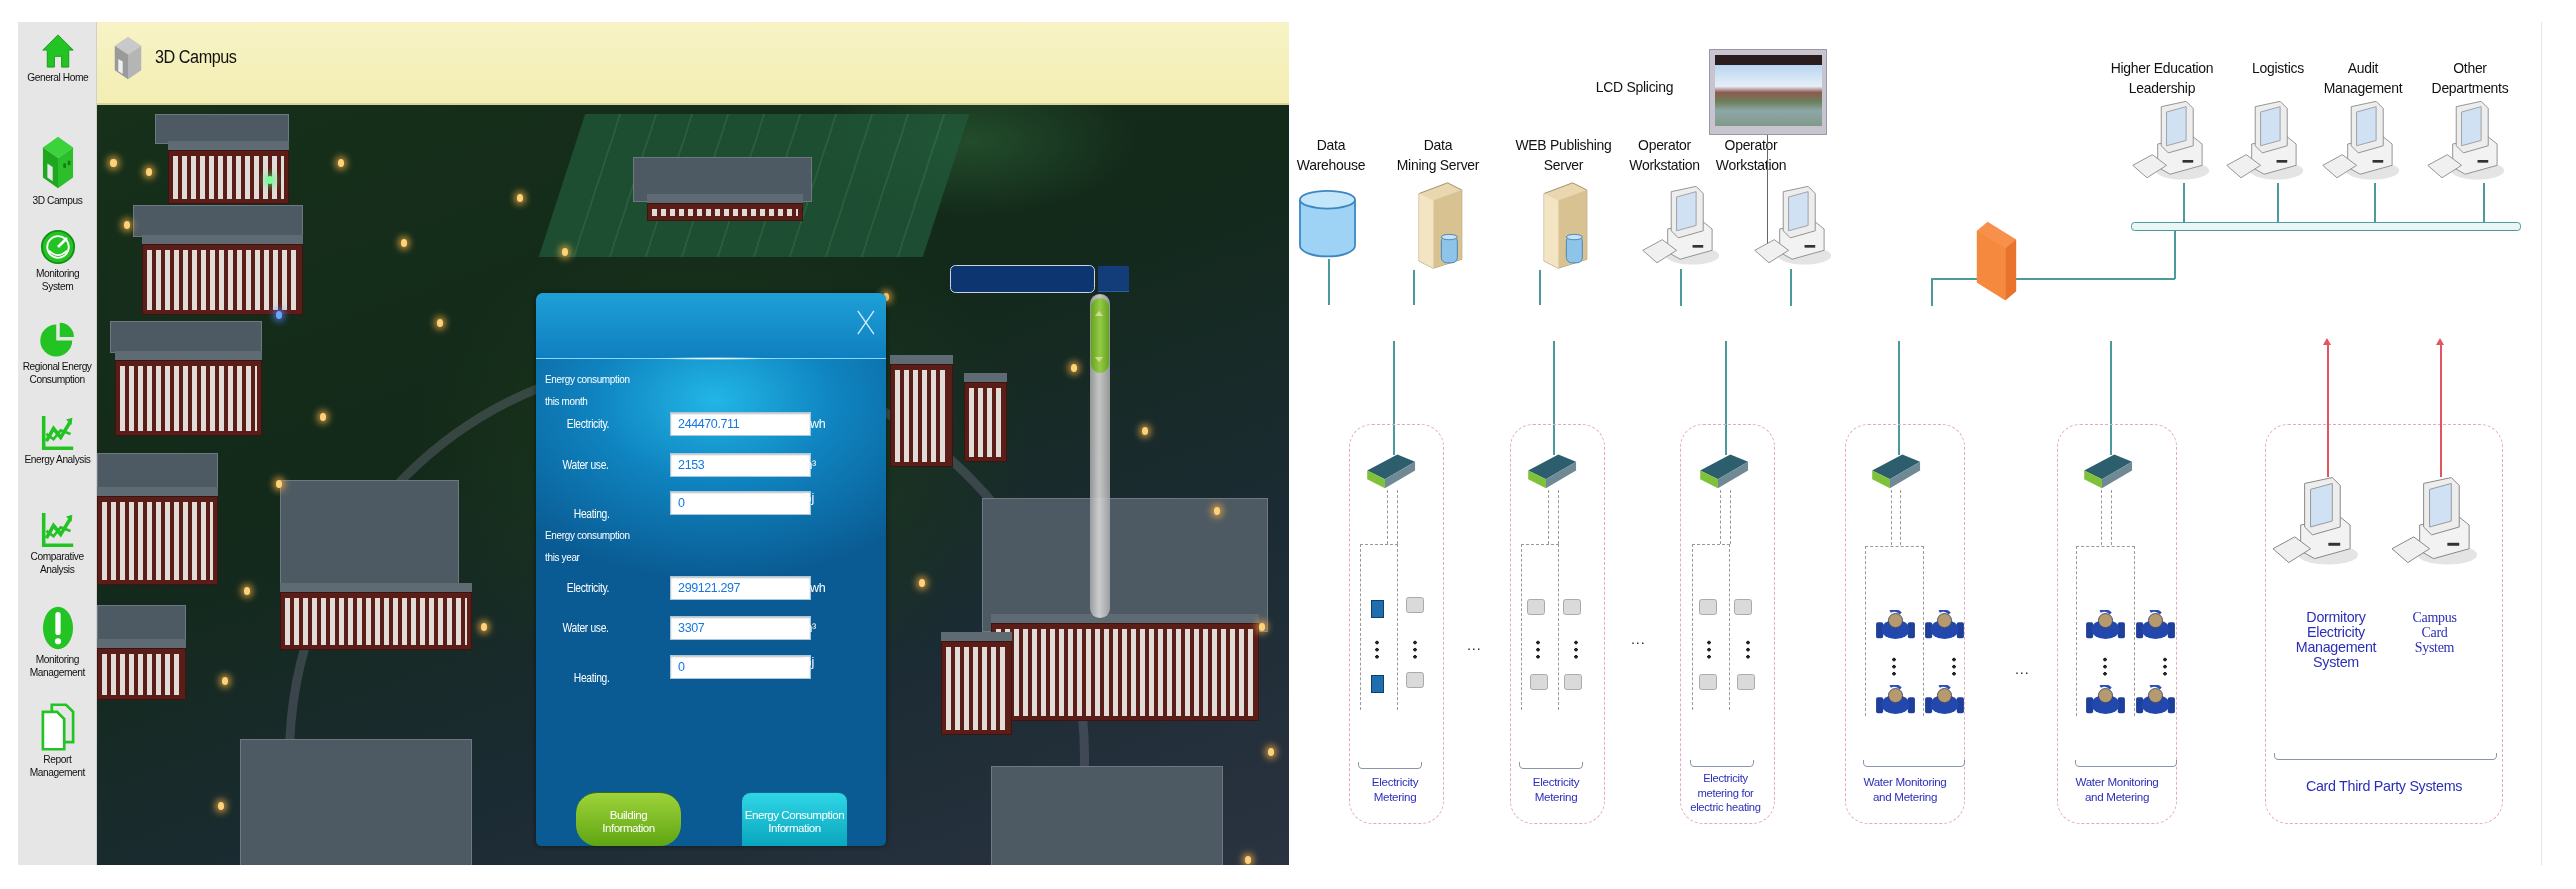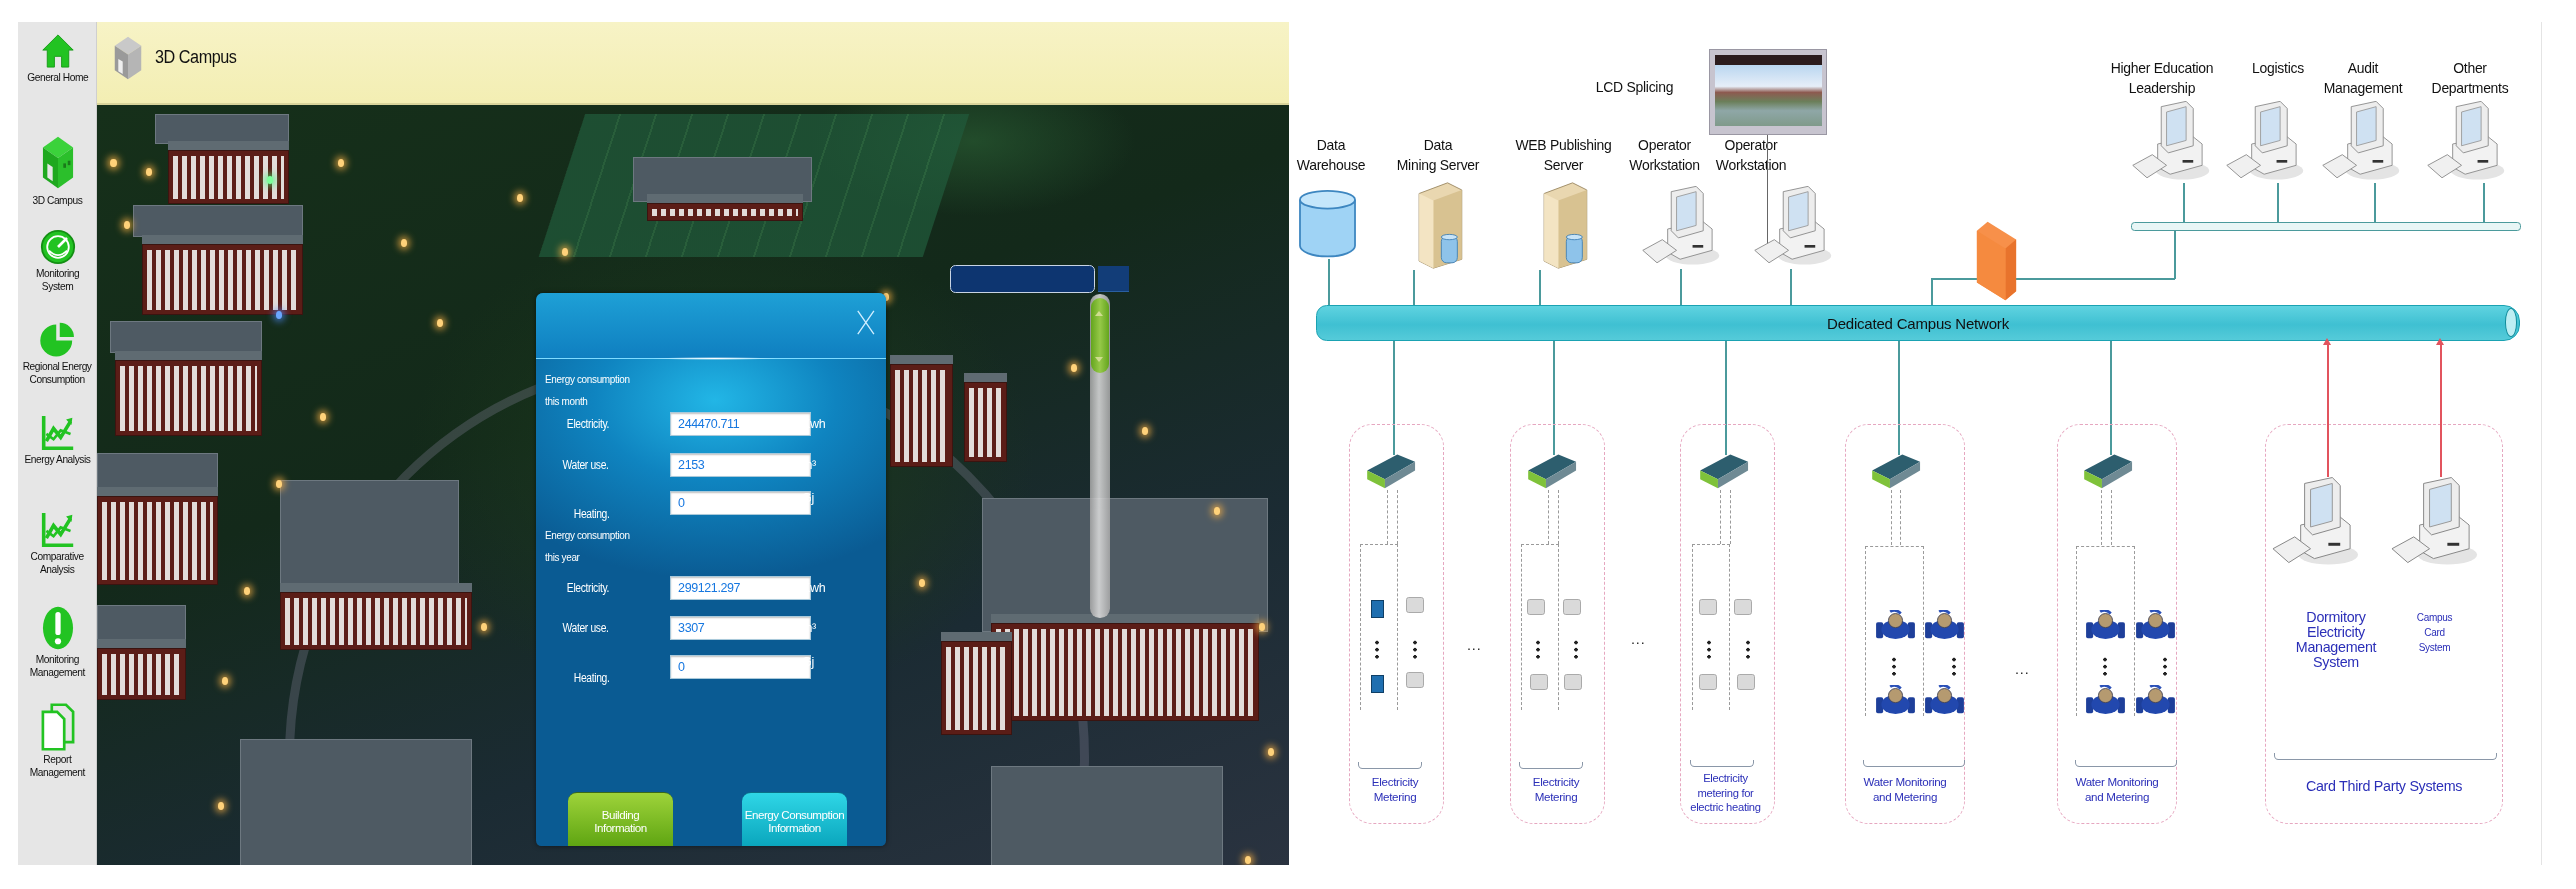--- a/index.html
+++ b/index.html
@@ -37,21 +37,21 @@
     background: radial-gradient(ellipse 268px 179px at 179px 107px, #22b6e6 0%, #0f84c0 45%, #0a5b93 100%); box-shadow: 0 0 5.4px rgba(0,0,0,.5); }
   .dialog .dhead { position: absolute; left: 0; top: 0; width: 100%; height: 66px; background: linear-gradient(#1ea0d6, #0f7fc0); border-bottom: 0.9px solid #7fdcff; }
   .dialog .dhead::after { content: ""; position: absolute; left: 116px; bottom: -1.8px; width: 125px; height: 2.7px; background: radial-gradient(ellipse at center, #ffffff 0%, rgba(255,255,255,0) 70%); }
   .dialog .close { position: absolute; right: 10.7px; top: 16px; width: 19.7px; height: 27px; cursor: pointer; }
   .dialog .section { position: absolute; left: 9px; color: #fff; font-size: 11.6px; line-height: 21.4px; letter-spacing: -0.4px; transform: scaleX(0.86); transform-origin: left; white-space: pre-line; }
   .frow { position: absolute; left: 0; width: 100%; height: 25px; }
   .frow .flabel { position: absolute; right: 277px; color: #fff; font-size: 12px; letter-spacing: -0.4px; transform: scaleX(0.86); transform-origin: right; white-space: nowrap; }
   .frow .finput { position: absolute; left: 118px; top: 0; width: 141px; height: 24px; background: #fff; border: 0.9px solid #a9c9da; box-shadow: inset 0 0.9px 1.8px rgba(0,0,0,.25); color: #1677e0; font-size: 12.5px; padding: 3.6px 7.1px; font-family: "Liberation Sans", sans-serif; letter-spacing: -0.4px; margin-left: 16px; }
   .frow .funit { position: absolute; left: 266px; color: #fff; font-size: 12.5px; letter-spacing: -0.3px; }
   .dbtn { position: absolute; bottom: 0; height: 54px; width: 105px; border-radius: 9px 9px 0 0; color: #fff; font-size: 11.6px; line-height: 13.4px; text-align: center; padding-top: 14.3px; letter-spacing: -0.5px; cursor: pointer; white-space: pre-line; }
-  .dbtn.green { left: 32px; background: linear-gradient(#9ed33a, #5fa512); border-top: 1.8px solid #3b6a17; }
+  .dbtn.green { left: 40px; background: linear-gradient(#9ed33a, #5fa512); border-top: 1.8px solid #3b6a17; border-radius: 21px; }
   .dbtn.cyan { left: 206px; background: linear-gradient(#2fd6e6, #0aa6bd); border-top: 1.8px solid #0a6f86; }
 
   
   .float-bar { position: absolute; left: 853px; top: 160px; width: 145px; height: 28px; background: #0d3570; border: 1.8px solid #c8d4e4; border-radius: 5.4px; }
   .float-tab { position: absolute; left: 1001px; top: 161px; width: 31px; height: 26px; background: #123d78; border-bottom: 1.8px solid #2a5fa0; }
   .vslider { position: absolute; left: 993px; top: 189px; width: 19.7px; height: 324px; border-radius: 9.8px; background: linear-gradient(90deg, #a5a5a5, #dcdcdc 45%, #a8a8a8); opacity: .88; cursor: pointer; }
   .vslider .thumb { position: absolute; left: 0.9px; top: 3.6px; width: 18px; height: 75px; border-radius: 9px; background: linear-gradient(90deg, #6fb61d, #a8df4e 50%, #6fb61d); }
   .vslider .arr { position: absolute; left: 4.5px; width: 0; height: 0; border-left: 4.5px solid transparent; border-right: 4.5px solid transparent; }
   .vslider .up { top: 13.4px; border-bottom: 5.4px solid #e9f6a0; }
   .vslider .down { top: 59px; border-top: 5.4px solid #e9f6a0; }
@@ -443,24 +443,20 @@
     <div class="line" style="left:883px;top:209px;width:1.8px;height:48px;"></div>
     <div style="position:absolute;left:684px;top:198px;width:43px;height:82px;">
       <svg width="43" height="82" viewBox="0 0 48 92">
           <path d="M2 12 L14 2 L46 22 L46 80 L34 90 L2 70 Z" fill="#f7904a"></path>
           <path d="M2 12 L14 2 L14 2 L2 12 L2 70 Z" fill="#e06a24"></path>
           <path d="M34 32 L46 22 L46 80 L34 90 Z" fill="#e8732c"></path>
           <path d="M2 12 L34 32 L34 90 L2 70 Z" fill="#f58a3f"></path>
         </svg>
     </div>
 
-    <div class="net">
-      <span class="nlabel">Dedicated Campus Network</span>
-      <span class="cap"></span>
-    </div>
 
     <div class="line" style="left:102px;top:319px;width:1.8px;height:114px;"></div>
     <div class="line" style="left:262px;top:319px;width:1.8px;height:114px;"></div>
     <div class="line" style="left:434px;top:319px;width:1.8px;height:114px;"></div>
     <div class="line" style="left:607px;top:319px;width:1.8px;height:114px;"></div>
     <div class="line" style="left:819px;top:319px;width:1.8px;height:114px;"></div>
 
     <div class="group" style="left:58px;top:402px;width:95px;height:400px;"></div>
     <div style="position:absolute;left:74px;top:429px;width:54px;height:39px;">
       <svg width="54" height="39" viewBox="0 0 60 44">
@@ -657,20 +653,20 @@
           <path d="M34 6 L62 0 L70 8 L70 50 L42 58 L34 50 Z" fill="#ededed" stroke="#888"></path>
           <path d="M40 12 L62 6 L62 44 L40 50 Z" fill="#cfe1f2" stroke="#999"></path>
           <path d="M2 72 L24 60 L40 72 L18 86 Z" fill="#f0f0f0" stroke="#888"></path>
           <rect x="58" y="66" width="12" height="3" fill="#333"></rect>
         </svg>
     </div>
     <div class="blue-label" style="left:996px;top:588px;width:98px;font-size:14.3px;line-height:15px;">Dormitory
 Electricity
 Management
 System</div>
-    <div class="blue-label" style="left:1108px;top:588px;width:71px;font-size:10px;line-height:15px;">Campus
+    <div class="blue-label" style="left:1108px;top:588px;width:71px;font-size:14px;line-height:15px;font-family:Liberation Serif, serif;">Campus
 Card
 System</div>
     <div class="brace" style="left:983px;top:731px;width:223px;"></div>
     <div class="blue-label" style="left:974px;top:757px;width:238px;font-size:14.3px;">Card Third Party Systems</div>
   </div>
 </div>
 
 
 </body></html>

